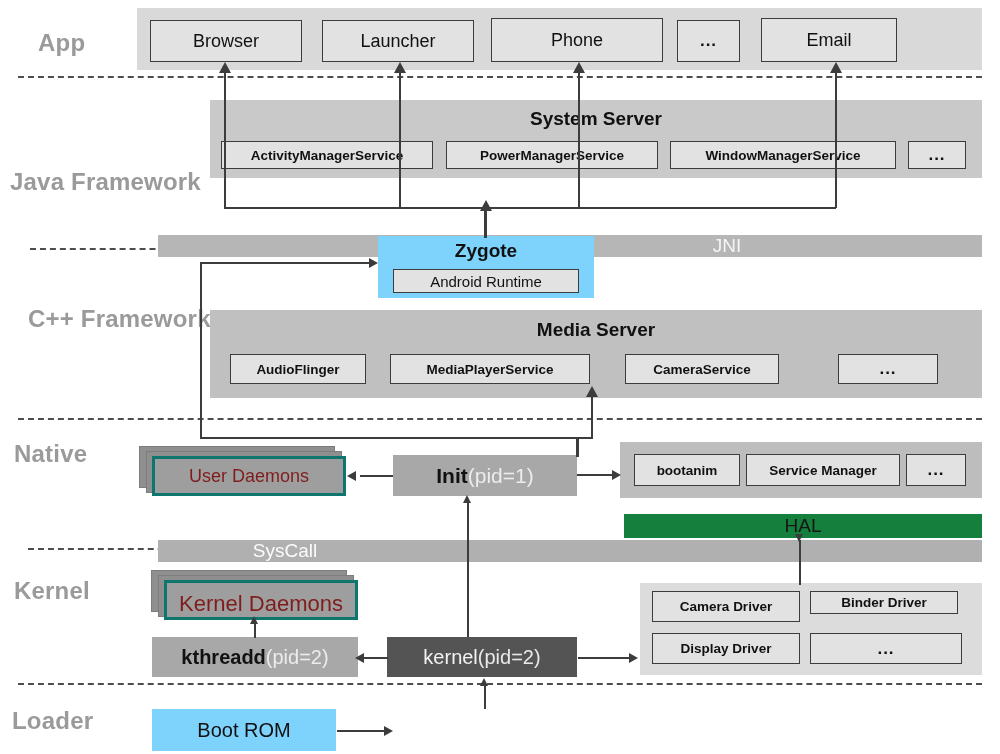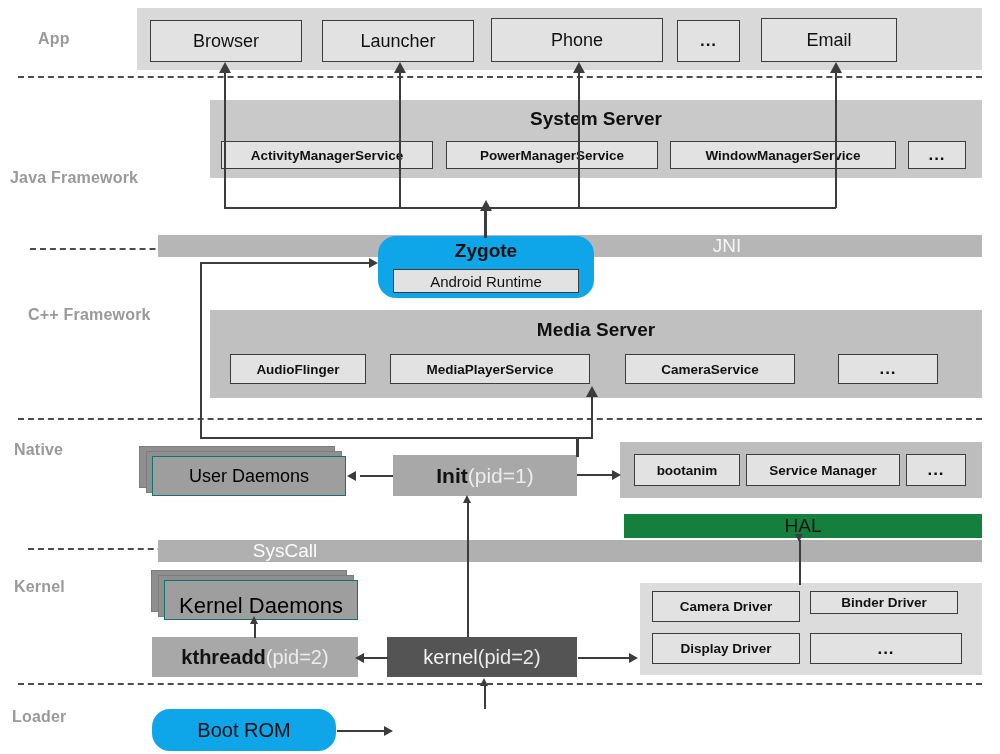--- a/index.html
+++ b/index.html
@@ -10,21 +10,21 @@
     color:#1a1a1a;
     -webkit-font-smoothing:antialiased;
   }
   #canvas{position:absolute;left:0;top:0;width:1000px;height:754px;}
 
   
   .layer-label{
     position:absolute;
     color:#9a9a9a;
     font-weight:bold;
-    font-size:16px;
+    font-size:24px;
     letter-spacing:0.2px;
     white-space:nowrap;
     line-height:1;
   }
 
   
   .sep{
     position:absolute;height:0;
     border-top:2px dashed #4d4d4d;
   }
@@ -54,22 +54,22 @@
   }
   .chip-sm{font-size:13.5px;font-weight:bold;}
   .chip-dots{font-size:17px;font-weight:bold;letter-spacing:1px;}
 
   
   .solid{
     position:absolute;box-sizing:border-box;
     display:flex;align-items:center;justify-content:center;
     white-space:nowrap;
   }
-  .solid-mid{background:#9e9e9e;border:1px solid #0f766e;color:#000000;}
-  .solid-light{background:#0ea5e9;color:#111;border-radius:18px;}
+  .solid-mid{background:#9e9e9e;border:3px solid #0f766e;color:#7f1d1d;}
+  .solid-light{background:#7dd3fc;color:#111;}
   .solid-dark{background:#545454;color:#f2f2f2;}
   .solid-gray{background:#a8a8a8;color:#111;}
 
   
   .stack-back{background:#8f8f8f;border:1px solid #7d7d7d;position:absolute;}
 
   
   .bar{
     position:absolute;display:flex;align-items:center;justify-content:center;
     font-size:19px;white-space:nowrap;
@@ -165,21 +165,21 @@
   <div class="band band-mediaserver" style="left:210px;top:310px;width:772px;height:88px;">
     <div class="band-title" style="top:9px;">Media Server</div>
   </div>
 
   <div class="chip chip-sm" style="left:230px;top:354px;width:136px;height:30px;">
     <span>AudioFlinger</span>
   </div>
   <div class="chip chip-sm" style="left:390px;top:354px;width:200px;height:30px;">
     <span>MediaPlayerService</span>
   </div>
-  <div class="chip chip-sm" style="left:625px;top:354px;width:170px;height:30px;">
+  <div class="chip chip-sm" style="left:625px;top:354px;width:154px;height:30px;">
     <span>CameraService</span>
   </div>
   <div class="chip chip-dots" style="left:838px;top:354px;width:100px;height:30px;">
     <span>...</span>
   </div>
 
   <div class="stack-back" style="left:139px;top:446px;width:194px;height:40px;"></div>
   <div class="stack-back" style="left:146px;top:451px;width:194px;height:40px;"></div>
   <div class="solid solid-mid" style="left:152px;top:456px;width:194px;height:40px;font-size:18px;">
     <span>User Daemons</span>

